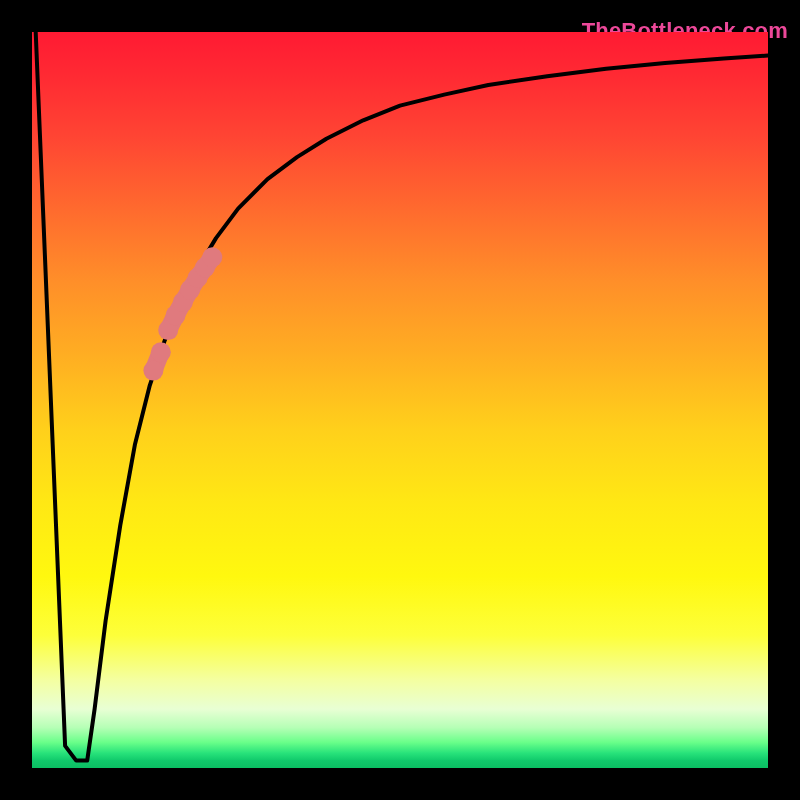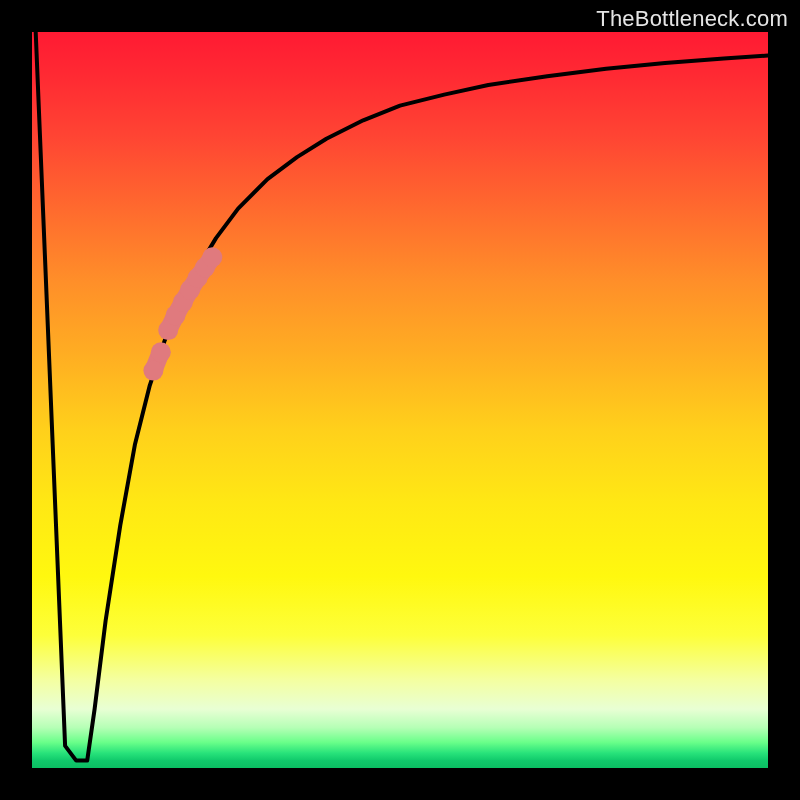--- a/index.html
+++ b/index.html
@@ -48,25 +48,25 @@
   svg.curve {
     position: absolute;
     left: 0;
     top: 0;
     width: 736px;
     height: 736px;
     overflow: visible;
   }
   .watermark {
     position: absolute;
-    top: 6px;
+    top: 18px;
     right: 12px;
-    color: #e5e5e5;
+    color: #ec4899;
     font-size: 22px;
-    font-weight: 400;
+    font-weight: 700;
     letter-spacing: 0.2px;
     user-select: none;
   }
 </style>
 </head>
 <body>
 
 <div class="stage">
   <div class="watermark">TheBottleneck.com</div>
 

